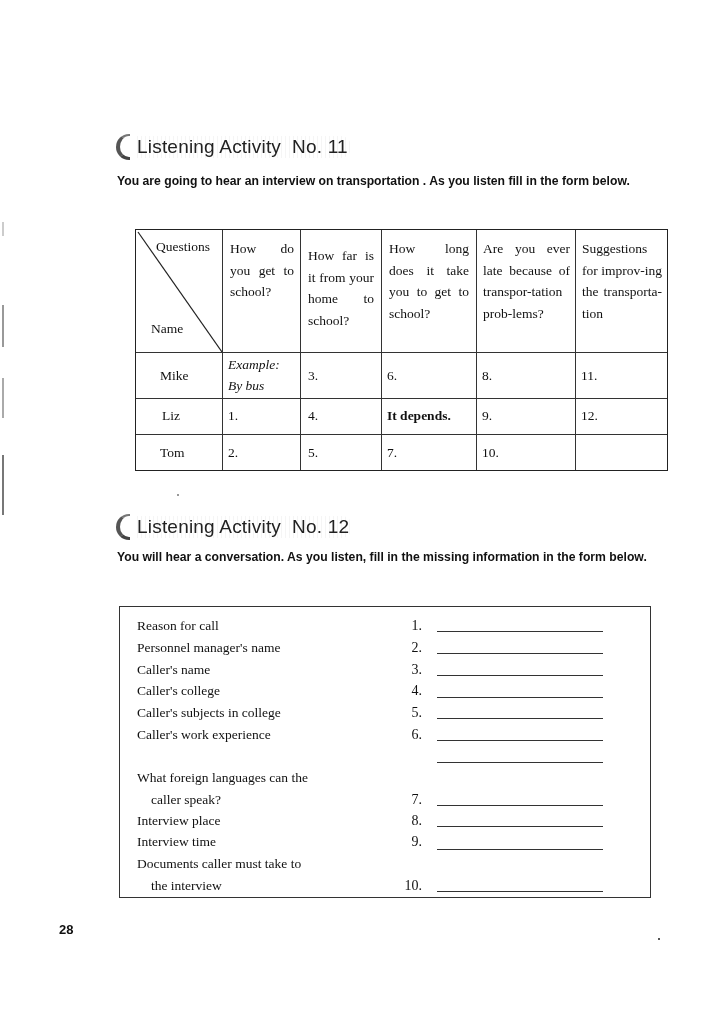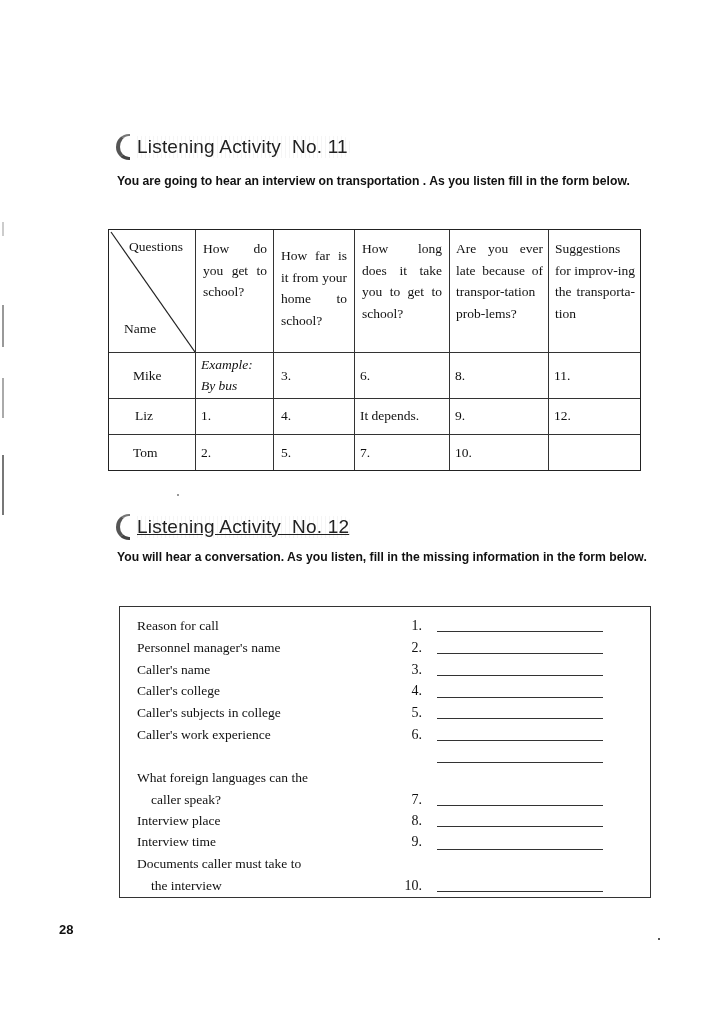--- a/index.html
+++ b/index.html
@@ -17,21 +17,21 @@
     display: inline-block; width: 14px; height: 26px; margin-right: 4px;
     border-left: 4px solid #555; border-top: 2px solid #777; border-bottom: 3px solid #444;
     border-radius: 14px 0 0 14px; box-sizing: border-box;
   }
   .title-text { background: repeating-linear-gradient(90deg, rgba(0,0,0,0) 0 3px, rgba(0,0,0,0.04) 3px 4px); padding: 0 3px; border-radius: 0 10px 10px 0; }
   .instr {
     font-family: Liberation Sans, sans-serif; font-weight: bold; font-size: 12.2px; line-height: 19px;
     text-align: justify; width: 548px;
   }
   
-  .grid-table { position: absolute; left: 108px; top: 229px; width: 533px; height: 242px; border: 1.5px solid #222; box-sizing: border-box; }
+  .grid-table { position: absolute; left: 135px; top: 229px; width: 533px; height: 242px; border: 1.5px solid #222; box-sizing: border-box; }
   .vline { position: absolute; top: 0; bottom: 0; width: 0; border-left: 1.2px solid #333; }
   .hline { position: absolute; left: 0; right: 0; height: 0; border-top: 1.2px solid #333; }
   .cell { position: absolute; font-size: 13.5px; line-height: 21.5px; box-sizing: border-box; }
   .qcell { text-align: justify; text-align-last: left; }
   .datacell { font-size: 13.5px; }
   .ital { font-style: italic; }
   
   .form-box { position: absolute; left: 119px; top: 606px; width: 532px; height: 292px; border: 1.3px solid #333; box-sizing: border-box; }
   .form-label { position: absolute; left: 17px; font-size: 13.5px; line-height: 21.5px; }
   .form-num { position: absolute; width: 40px; text-align: right; font-size: 14px; line-height: 21.5px; }
@@ -91,35 +91,35 @@
   <div class="cell ital" style="left:92px;top:124px;">Example:</div>
   <div class="cell ital" style="left:92px;top:145px;">By bus</div>
   <div class="cell datacell" style="left:172px;top:135px;">3.</div>
   <div class="cell datacell" style="left:251px;top:135px;">6.</div>
   <div class="cell datacell" style="left:346px;top:135px;">8.</div>
   <div class="cell datacell" style="left:445px;top:135px;">11.</div>
 
   <div class="cell" style="left:26px;top:175px;">Liz</div>
   <div class="cell datacell" style="left:92px;top:175px;">1.</div>
   <div class="cell datacell" style="left:172px;top:175px;">4.</div>
-  <div class="cell datacell" style="left:251px;top:175px;">It depends.</div>
+  <div class="cell datacell" style="left:251px;top:175px;font-weight:bold;">It depends.</div>
   <div class="cell datacell" style="left:346px;top:175px;">9.</div>
   <div class="cell datacell" style="left:445px;top:175px;">12.</div>
 
   <div class="cell" style="left:24px;top:212px;">Tom</div>
   <div class="cell datacell" style="left:92px;top:212px;">2.</div>
   <div class="cell datacell" style="left:172px;top:212px;">5.</div>
   <div class="cell datacell" style="left:251px;top:212px;">7.</div>
   <div class="cell datacell" style="left:346px;top:212px;">10.</div>
   <div class="cell datacell" style="left:445px;top:212px;"></div>
 </div>
 
 <div class="abs activity-title" style="left:116px;top:514px;">
   <span class="bracket"></span>
-  <span class="title-text" style="white-space:pre;text-decoration:underline;">Listening Activity  No. 12</span>
+  <span class="title-text" style="white-space:pre;">Listening Activity  No. 12</span>
 </div>
 <div class="abs instr" style="left:117px;top:548px;">You will hear a conversation.  As you listen, fill in the missing information in the form below.</div>
 
 <div class="form-box">
 
   <div class="form-label" style="top:8px;">Reason for call</div>
   <div class="form-num" style="left:262px;top:8px;">1.</div>
   <div class="form-line" style="left:317px;top:24px;"></div>
 
   <div class="form-label" style="top:30px;">Personnel manager's name</div>

